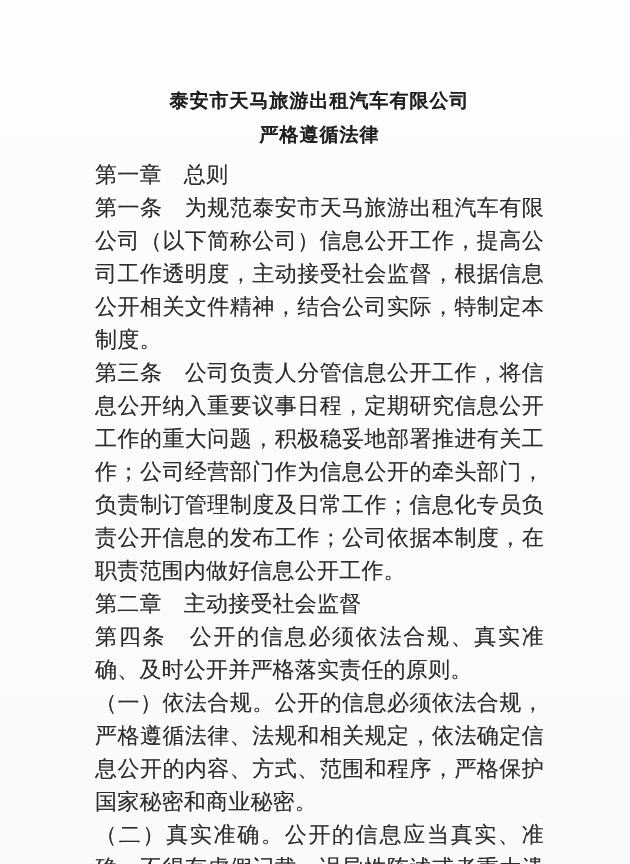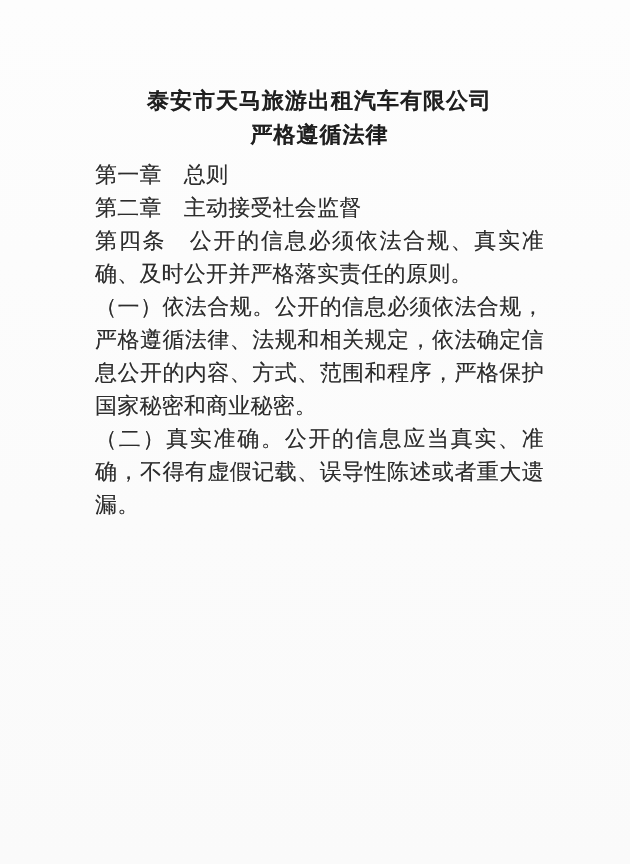--- a/index.html
+++ b/index.html
@@ -15,21 +15,21 @@
     box-sizing: border-box;
     padding: 84px 86px 0 95px;
     background: linear-gradient(180deg, #fdfdfd 0%, #fbfbfb 60%, #fafafa 100%);
     color: #2e2e2e;
     font-family: "Liberation Serif", "DejaVu Serif", serif;
     overflow: hidden;
   }
   .doc-title {
     text-align: center;
     font-weight: 700;
-    font-size: 22px;
+    font-size: 19px;
     line-height: 34px;
     letter-spacing: 1px;
     color: #1f1f1f;
     text-shadow: 0 0 0.4px rgba(30,30,30,0.55);
   }
   .doc-body {
     margin-top: 6px;
     font-size: 22px;
     line-height: 33px;
     letter-spacing: 0.2px;
@@ -46,18 +46,20 @@
 </head>
 <body>
 
 <div class="page">
   <div class="doc-title">
     <div>泰安市天马旅游出租汽车有限公司</div>
     <div>严格遵循法律</div>
   </div>
   <div class="doc-body">
       <p class="para chapter">第一章　总则</p>
+      <p class="para article">第一条　为规范泰安市天马旅游出租汽车有限公司（以下简称公司）信息公开工作，提高公司工作透明度，主动接受社会监督，根据信息公开相关文件精神，结合公司实际，特制定本制度。</p>
+      <p class="para article">第三条　公司负责人分管信息公开工作，将信息公开纳入重要议事日程，定期研究信息公开工作的重大问题，积极稳妥地部署推进有关工作；公司经营部门作为信息公开的牵头部门，负责制订管理制度及日常工作；信息化专员负责公开信息的发布工作；公司依据本制度，在职责范围内做好信息公开工作。</p>
       <p class="para chapter">第二章　主动接受社会监督</p>
       <p class="para article">第四条　公开的信息必须依法合规、真实准确、及时公开并严格落实责任的原则。</p>
       <p class="para item">（一）依法合规。公开的信息必须依法合规，严格遵循法律、法规和相关规定，依法确定信息公开的内容、方式、范围和程序，严格保护国家秘密和商业秘密。</p>
       <p class="para item">（二）真实准确。公开的信息应当真实、准确，不得有虚假记载、误导性陈述或者重大遗漏。</p>
     </div>
 </div>
 
 </body></html>

